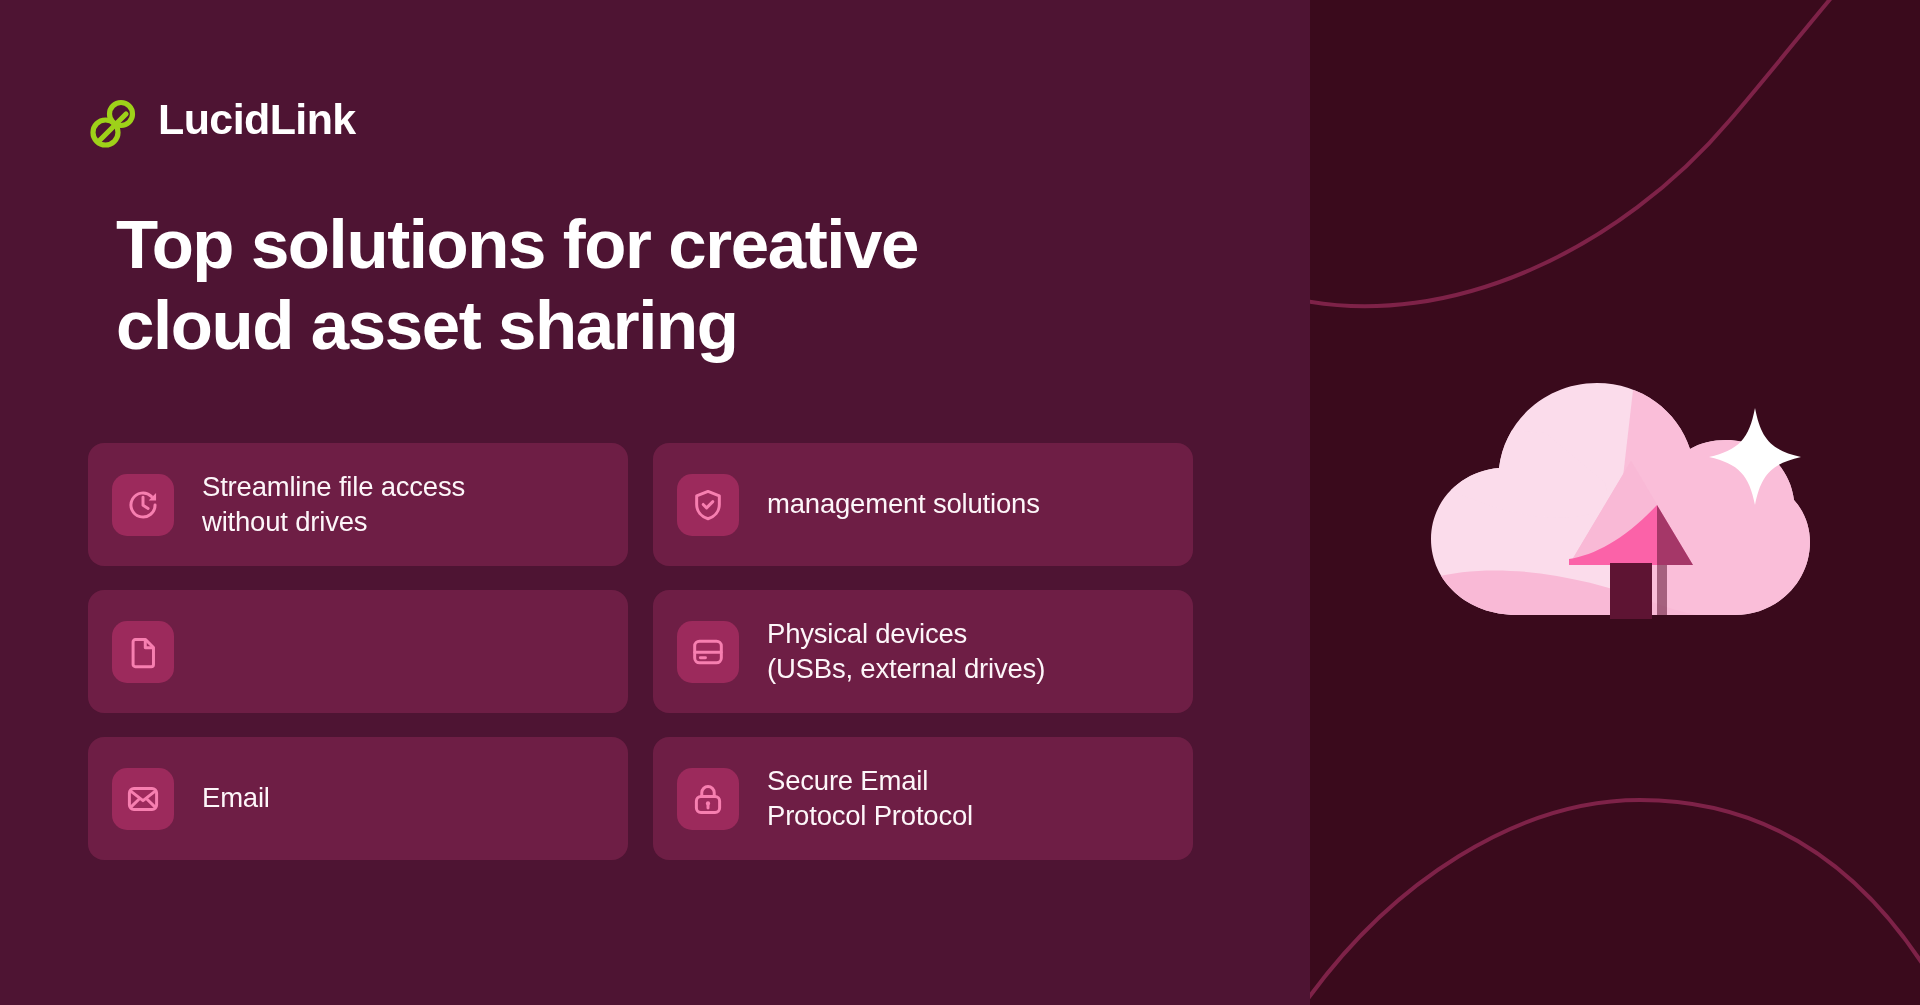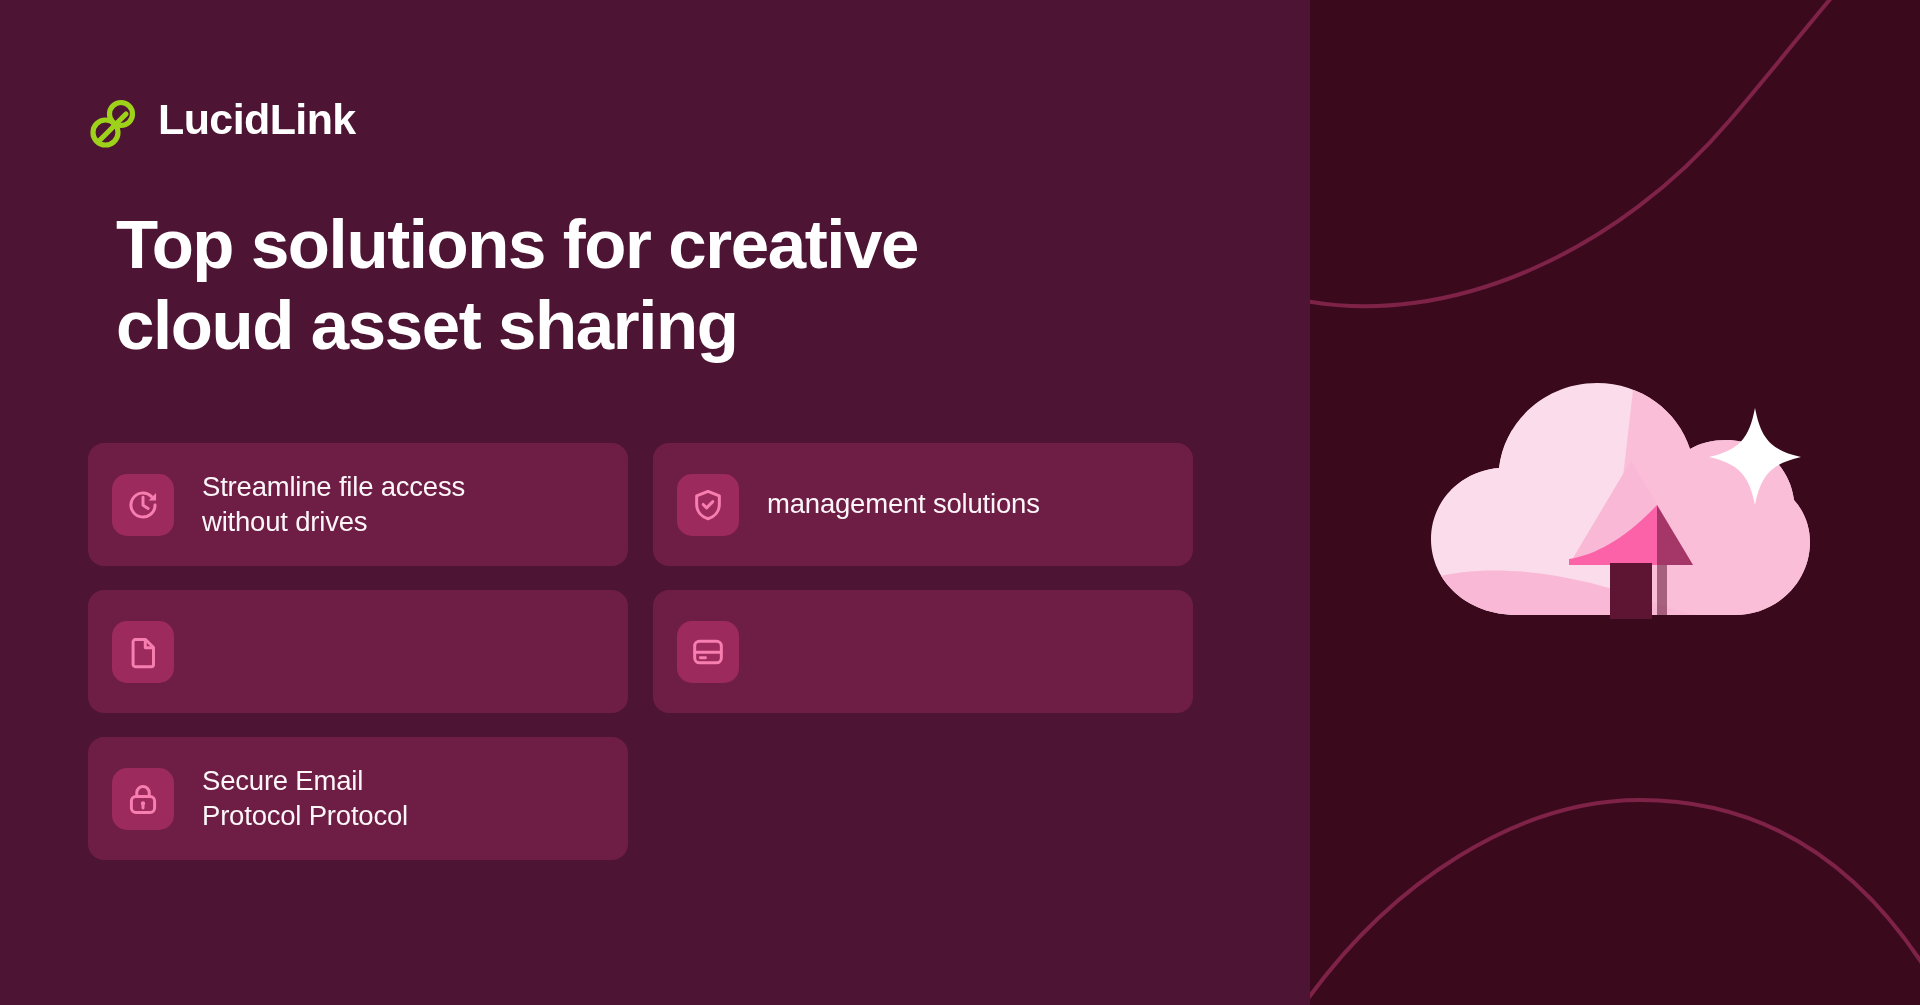--- a/index.html
+++ b/index.html
@@ -172,22 +172,38 @@
       </div>
 
       <div class="card">
         <span class="icon-tile">
           <svg viewBox="0 0 24 24" fill="none">
             <rect x="2.6" y="4.4" width="18.8" height="15.2" rx="3.4" stroke="#F77FB0" stroke-width="2.1"></rect>
             <path d="M2.8 12.2h18.4" stroke="#F77FB0" stroke-width="2.1" stroke-linecap="round"></path>
             <path d="M6.6 16.1h3.6" stroke="#F77FB0" stroke-width="2.1" stroke-linecap="round"></path>
           </svg>
         </span>
-      </div>
-
+        <div class="card-label">
+          <span class="l2">Physical devices</span>
+          <span class="l2">(USBs, external drives)</span>
+        </div>
+      </div>
+
+      <div class="card">
+        <span class="icon-tile">
+          <svg viewBox="0 0 24 24" fill="none">
+            <rect x="2.4" y="4.6" width="19.2" height="14.8" rx="3.2" stroke="#F77FB0" stroke-width="2.1"></rect>
+            <path d="M3.6 6.6 12 13.2l8.4-6.6" stroke="#F77FB0" stroke-width="2.1" stroke-linecap="round" stroke-linejoin="round"></path>
+            <path d="M3.6 17.6 9.3 12M20.4 17.6 14.7 12" stroke="#F77FB0" stroke-width="2.1" stroke-linecap="round"></path>
+          </svg>
+        </span>
+        <div class="card-label">
+          <span class="l2">Email</span>
+        </div>
+      </div>
 
       <div class="card">
         <span class="icon-tile">
           <svg viewBox="0 0 24 24" fill="none">
             <rect x="3.8" y="10.2" width="16.4" height="11.4" rx="3.2" stroke="#F77FB0" stroke-width="2.1"></rect>
             <path d="M7.6 10.2V7.6a4.4 4.4 0 0 1 8.8 0v2.6" stroke="#F77FB0" stroke-width="2.1" stroke-linecap="round"></path>
             <circle cx="12" cy="15.1" r="1.5" fill="#F77FB0"></circle>
             <path d="M12 16.2v2.1" stroke="#F77FB0" stroke-width="2.1" stroke-linecap="round"></path>
           </svg>
         </span>

